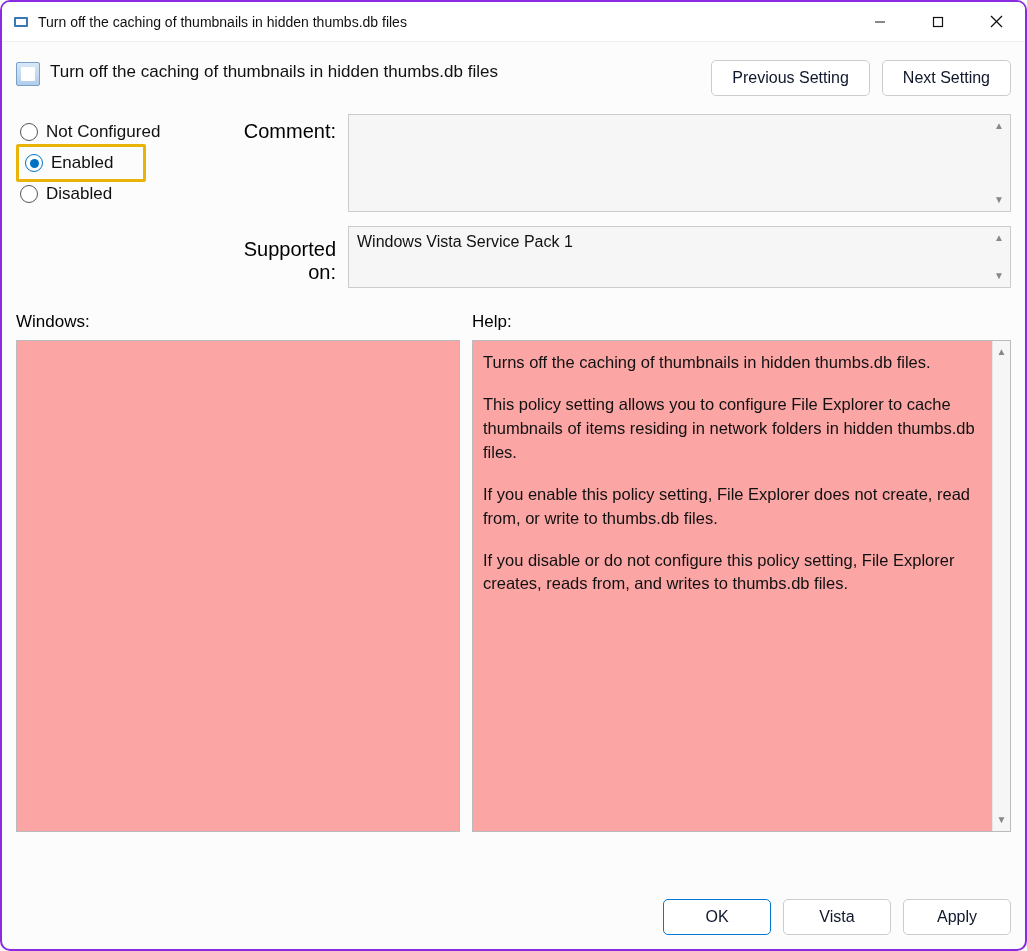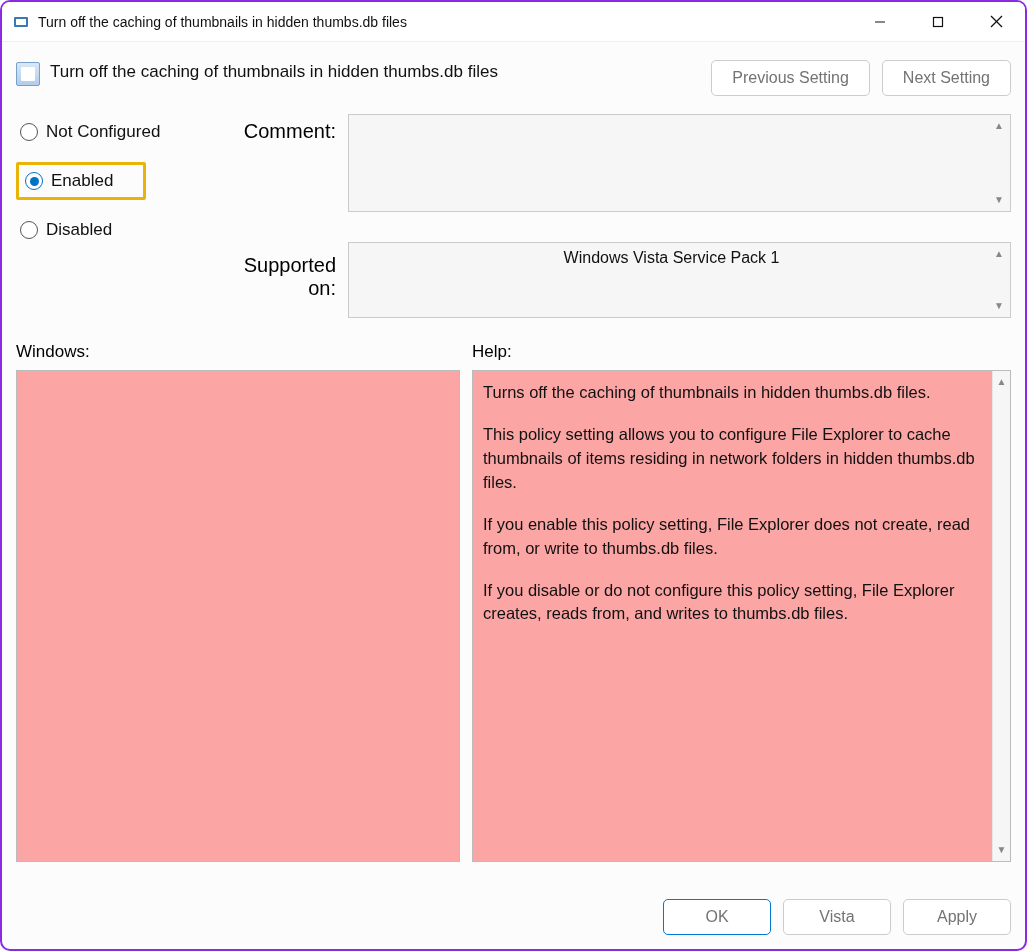--- a/index.html
+++ b/index.html
@@ -83,41 +83,40 @@
     gap: 12px;
     margin-left: 12px;
   }
   .btn {
     background: #fff;
     border: 1px solid #ccc;
     border-radius: 5px;
     height: 36px;
     padding: 0 20px;
     font-size: 16px;
-    color: #737373;
+    color: #0f172a;
     display: inline-flex;
     align-items: center;
     justify-content: center;
     cursor: default;
   }
   .btn.primary {
     border-color: #0078d4;
   }
 
   
   .config-grid {
     display: grid;
     grid-template-columns: 190px 130px 1fr;
     padding: 10px 14px 4px 14px;
     column-gap: 6px;
   }
   .radio-col {
     display: flex;
     flex-direction: column;
-    gap: 18px;
     padding-top: 6px;
   }
   .radio-item {
     display: flex;
     align-items: center;
     gap: 8px;
     font-size: 17px;
     color: #111;
     padding: 2px 4px;
   }
@@ -165,21 +164,21 @@
   .textbox .scroll-up, .textbox .scroll-down {
     position: absolute;
     right: 6px;
     color: #888;
     font-size: 10px;
     line-height: 1;
   }
   .textbox .scroll-up { top: 6px; }
   .textbox .scroll-down { bottom: 6px; }
   .comment-box { height: 98px; margin-bottom: 14px; }
-  .supported-box { height: 76px; text-align: center; }
+  .supported-box { height: 62px; }
 
   
   .section-labels {
     display: flex;
     padding: 20px 14px 8px 14px;
     font-size: 17px;
   }
   .options-label { width: 456px; }
   .help-label { flex: 1; }
 

